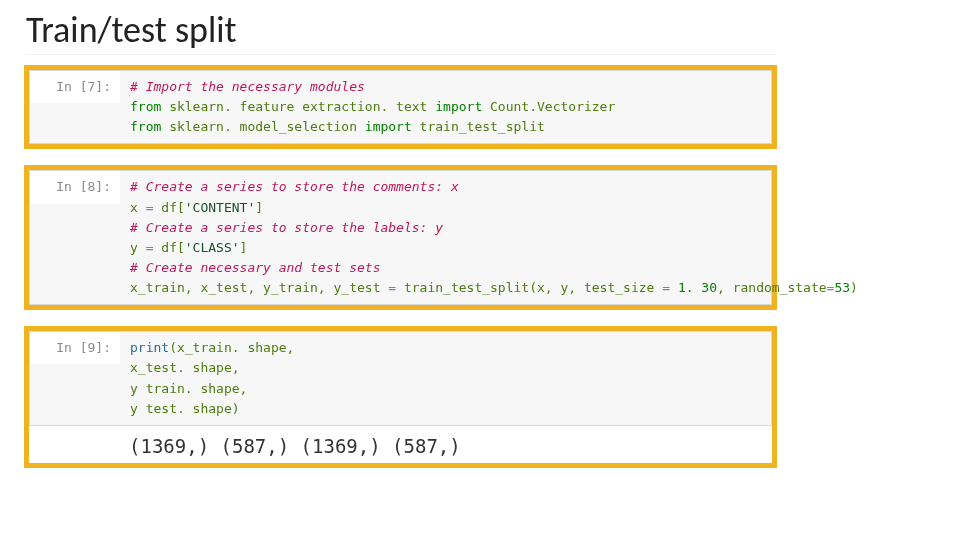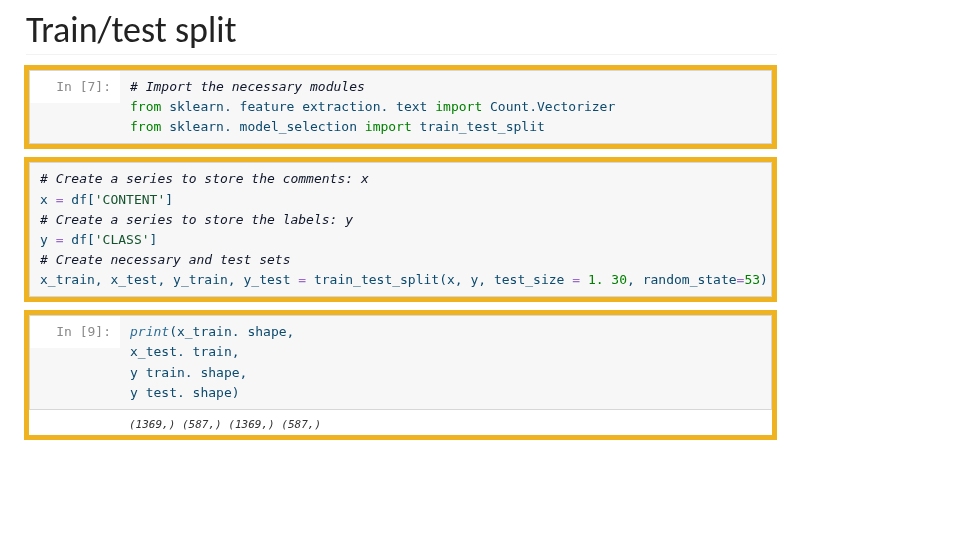--- a/index.html
+++ b/index.html
@@ -18,21 +18,21 @@
     font-size: 36px;
     font-weight: 400;
     color: #222;
     margin: 0 0 10px 2px;
     border-bottom: 1px solid rgba(0,0,0,0.05);
     padding-bottom: 2px;
   }
   .frame {
     border: 5px solid #efb321;
     padding: 0;
-    margin-bottom: 8px;
+    margin-bottom: 16px;
     background: #fff;
   }
   .cell {
     display: flex;
     align-items: flex-start;
     background: #f7f7f7;
     border: 1px solid #d7d7d7;
     font-family: Consolas, Menlo, monospace;
     font-size: 13px;
     line-height: 1.55;
@@ -49,73 +49,73 @@
   }
   .code {
     flex: 1;
     padding: 6px 10px;
     white-space: pre;
     color: #333;
   }
   .output {
     display: flex;
     font-family: Consolas, Menlo, monospace;
-    font-size: 11px;
+    font-size: 19px;
     line-height: 1.55;
     background: #fff;
-    font-style: italic;
   }
   .output .prompt-empty {
     width: 90px;
     min-width: 90px;
   }
   .output .out-text {
     padding: 6px 10px 2px 10px;
     color: #333;
     white-space: pre;
   }
   .kw { color: #008000; font-weight: normal; }
-  .nm { color: #0c4a6e; }
-  .cm { color: #0f172a; font-style: italic; }
+  .nm { color: #4d7c0f; }
+  .cm { color: #be185d; font-style: italic; }
   .st { color: #14532d; }
-  .fn { color: #2a6c97; font-style: italic; }
+  .fn { color: #2a6c97; }
   .num { color: #008000; }
   .eq { color: #9a6bcf; }
 </style>
 </head>
 <body>
 
 <div class="slide">
   <div class="title">Train/test split</div>
 
   <div class="frame">
     <div class="cell">
       <div class="prompt">In [7]:</div>
       <div class="code"><span class="cm"># Import the necessary modules</span>
 <span class="kw">from</span><span class="nm"> sklearn. feature extraction. text </span><span class="kw">import</span><span class="nm"> Count.Vectorizer</span>
 <span class="kw">from</span><span class="nm"> sklearn. model_selection </span><span class="kw">import</span><span class="nm"> train_test_split</span></div>
     </div>
   </div>
 
   <div class="frame">
     <div class="cell">
+      <div class="prompt">In [8]:</div>
       <div class="code"><span class="cm"># Create a series to store the comments: x</span>
 <span class="nm">x </span><span class="eq">=</span><span class="nm"> df[</span><span class="st">'CONTENT'</span><span class="nm">]</span>
 <span class="cm"># Create a series to store the labels: y</span>
 <span class="nm">y </span><span class="eq">=</span><span class="nm"> df[</span><span class="st">'CLASS'</span><span class="nm">]</span>
 <span class="cm"># Create necessary and test sets</span>
 <span class="nm">x_train, x_test, y_train, y_test </span><span class="eq">=</span><span class="nm"> train_test_split(x, y, test_size </span><span class="eq">=</span><span class="nm"> </span><span class="num">1. 30</span><span class="nm">, random_state</span><span class="eq">=</span><span class="num">53</span><span class="nm">)</span></div>
     </div>
   </div>
 
   <div class="frame">
     <div class="cell">
       <div class="prompt">In [9]:</div>
       <div class="code"><span class="fn">print</span><span class="nm">(x_train. shape,</span>
-<span class="nm">x_test. train,</span>
+<span class="nm">x_test. shape,</span>
 <span class="nm">y train. shape,</span>
 <span class="nm">y test. shape)</span></div>
     </div>
     <div class="output">
       <div class="prompt-empty"></div>
       <div class="out-text">(1369,) (587,) (1369,) (587,)</div>
     </div>
   </div>
 
 </div>

